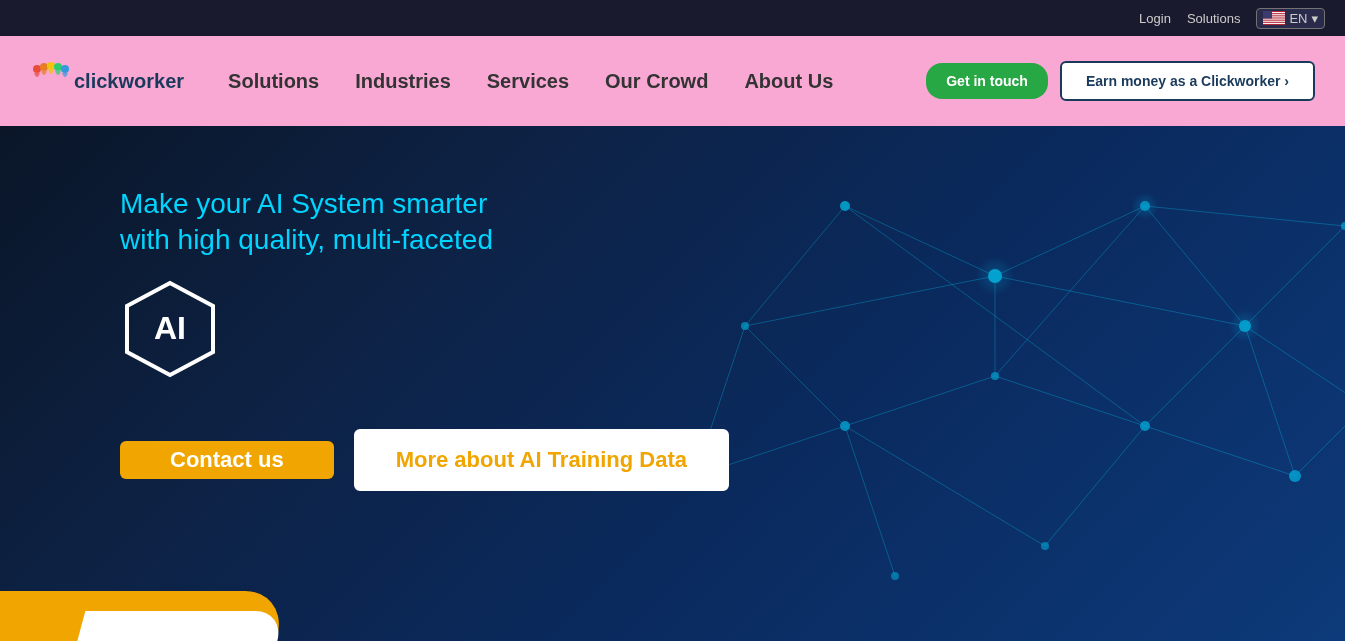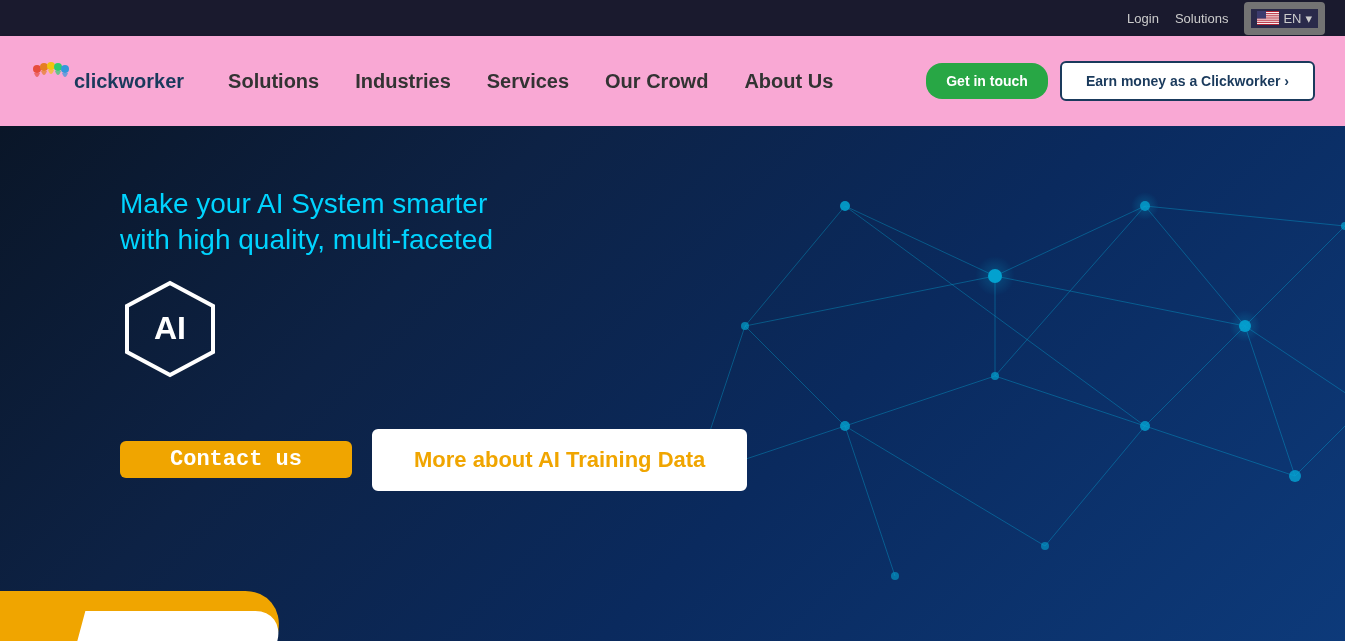--- a/index.html
+++ b/index.html
@@ -22,21 +22,21 @@
       cursor: pointer;
     }
     .lang-selector {
       display: flex;
       align-items: center;
       gap: 4px;
       color: #ccc;
       font-size: 13px;
       cursor: pointer;
       background: #2a2a4a;
-      border: 7px solid #737373;
+      border: 1px solid #737373;
       border-radius: 4px;
       padding: 2px 6px;
     }
 
     
     .navbar {
       background: #f9a8d4;
       height: 90px;
       display: flex;
       align-items: center;
@@ -148,21 +148,20 @@
     }
     .btn-contact {
       background: #f0a500;
       color: #fff;
       border: none;
       border-radius: 6px;
       padding: 6px 50px;
       font-size: 22px;
       font-weight: 700;
       cursor: pointer;
-      font-family: Liberation Mono, monospace;
     }
     .btn-more {
       background: #fff;
       color: #f0a500;
       border: 2px solid #fff;
       border-radius: 6px;
       padding: 16px 40px;
       font-size: 22px;
       font-weight: 600;
       cursor: pointer;

